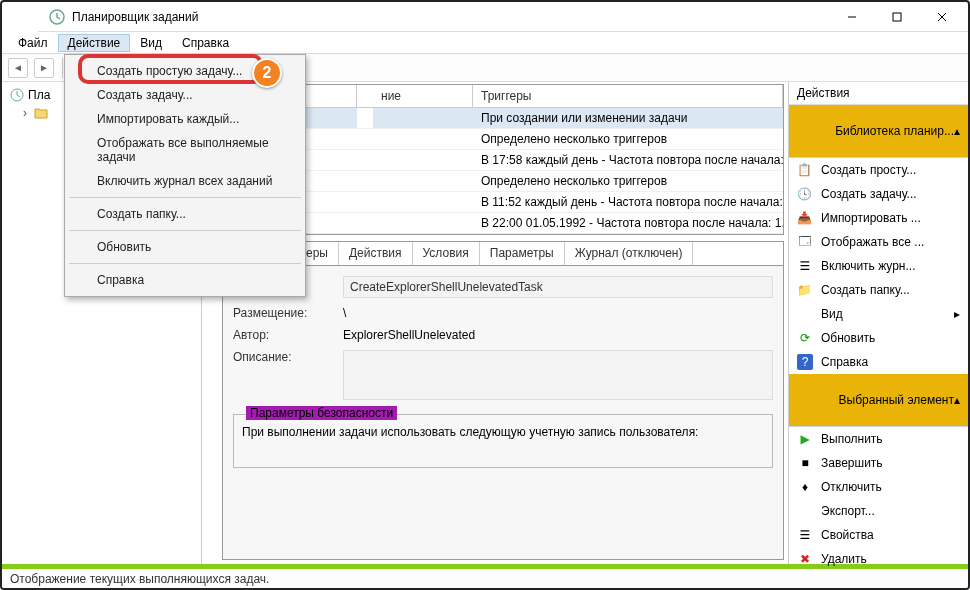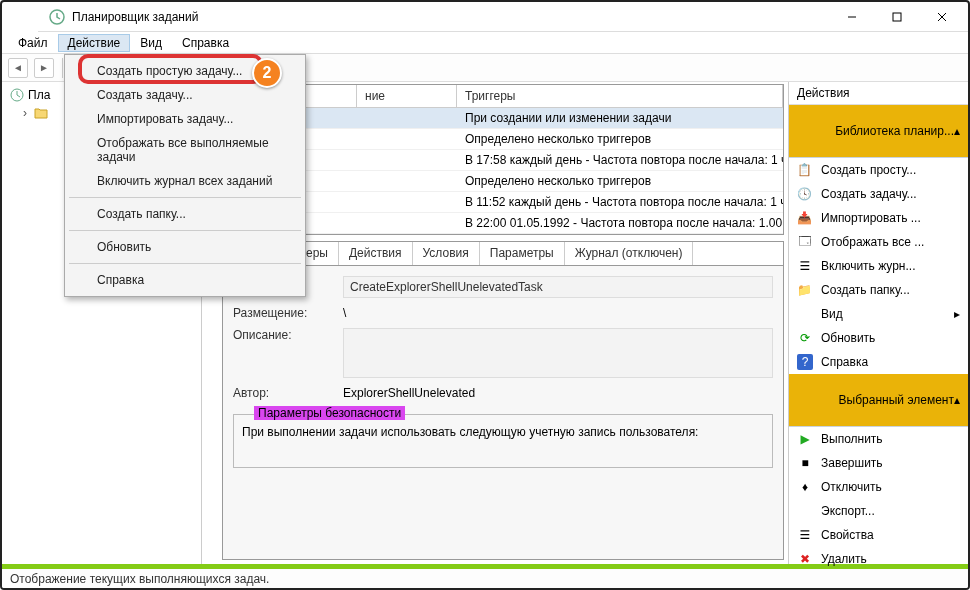--- a/index.html
+++ b/index.html
@@ -16,33 +16,33 @@
 .tbicon { width: 20px; height: 20px; border: 1px solid #ccc; border-radius: 2px; display:flex; align-items:center; justify-content:center; font-size:10px; color:#666; background:#fff;}
 .divider { width:1px; height:20px; background:#ccc; margin: 0 2px;}
 .content { display: flex; height: calc(100% - 30px - 22px - 28px - 24px); }
 .leftpanel { width: 200px; border-right: 1px solid #ccc; padding: 4px; background:#fff;}
 .tree-item { display:flex; align-items:center; gap:4px; padding:2px 4px; }
 .tree-item .chev { width:10px; text-align:center; color:#555;}
 .centerpanel { flex: 1; display:flex; flex-direction:column; background:#fff; overflow:hidden;}
 .tasktable { border:1px solid #999; margin: 2px 4px 6px 4px; }
 .tasktable .headrow { display:flex; background:#fff; border-bottom:1px solid #ccc;}
 .tasktable .headrow div { padding:4px 8px; border-right:1px solid #ccc; color:#333;}
-.col-name{width:150px;} .col-state{width:100px;} .col-trig{flex:1;}
+.col-name{width:150px;} .col-state{width:100px;margin-left:16px;} .col-trig{flex:1;}
 .tasktable .row { display:flex; border-bottom:1px solid #f0f0f0;}
 .tasktable .row div { padding:3px 8px; white-space:nowrap; overflow:hidden;}
 .tasktable .row.sel div { background:#dbe7f3;}
 .tabs { display:flex; border:1px solid #999; border-bottom:none; background:#fff; margin:0 4px;}
 .tab { padding:4px 10px; border-right:1px solid #ccc; color:#333;}
 .tab.active { background:#fff; border-bottom:1px solid #fff; position:relative; top:1px;}
 .tabbody { border:1px solid #999; margin:0 4px 4px 20px; padding:6px 10px; background:#f7f7f7; flex:1; overflow:hidden;}
 .formrow { display:flex; align-items:center; padding:4px 0;}
 .formrow .lbl { width:110px; color:#333;}
 .formrow .val { flex:1; color:#333; padding:3px 6px; background:#f3f3f3; border:1px solid #ddd; }
 .fieldset { border:1px solid #bbb; margin-top:10px; padding:10px 8px 28px 8px; position:relative;}
-.fieldset .legend { position:absolute; top:-9px; left:20px; background:#d946ef; padding:0 4px;}
+.fieldset .legend { position:absolute; top:-9px; left:12px; background:#a21caf; padding:0 4px;}
 .rightpanel { width: 180px; border-left:1px solid #ccc; background:#fff; display:flex; flex-direction:column;}
 .rightpanel .hdr { padding:4px 8px; font-weight:normal; border-bottom:1px solid #ddd; background:#fff;}
 .rightpanel .section { background:#eab308; padding:19px 8px; border-bottom:1px solid #c9d3df; display:flex; align-items:center; justify-content:flex-end;}
 .rightpanel .action { display:flex; align-items:center; gap:8px; padding:4px 8px; }
 .rightpanel .action .aicon{ width:16px; height:16px; display:flex; align-items:center; justify-content:center; font-size:12px;}
 .statusbar { height:24px; border-top:5px solid #84cc16; display:flex; align-items:center; padding:0 8px; background:#fdfdfd; color:#333;}
 .dropdown { position:absolute; top:52px; left:62px; width:242px; background:#f4f4f4; border:1px solid #aaa; box-shadow:2px 3px 6px rgba(0,0,0,0.3); padding:4px 2px; z-index:50;}
 .dropdown .mitem { padding:5px 30px; color:#222;}
 .dropdown .msep { height:1px; background:#ccc; margin:4px 2px;}
 .callout { position:absolute; border:4px solid #d33; border-radius:10px; pointer-events:none; z-index:60;}
@@ -165,27 +165,27 @@
     </div>
     <div class="tabbody">
       <div class="formrow">
           <span class="lbl">Имя:</span>
           <span class="val">CreateExplorerShellUnelevatedTask</span>
         </div>
       <div class="formrow">
           <span class="lbl">Размещение:</span>
           <span>\</span>
         </div>
+      <div class="formrow">
+          <span class="lbl">Автор:</span>
+          <span>ExplorerShellUnelevated</span>
+        </div>
       <div class="formrow" style="align-items:flex-start;">
           <span class="lbl">Описание:</span>
           <span class="val" style="height:50px;"></span>
-        </div>
-      <div class="formrow">
-          <span class="lbl">Автор:</span>
-          <span>ExplorerShellUnelevated</span>
         </div>
       <div class="fieldset">
         <span class="legend">Параметры безопасности</span>
         <div>При выполнении задачи использовать следующую учетную запись пользователя:</div>
       </div>
     </div>
   </div>
 
   <div class="rightpanel">
     <div class="hdr">Действия</div>
@@ -261,21 +261,21 @@
   </div>
 </div>
 
 <div class="statusbar">
   <span>Отображение текущих выполняющихся задач.</span>
 </div>
 
 <div class="dropdown">
   <div class="mitem">Создать простую задачу...</div>
   <div class="mitem">Создать задачу...</div>
-  <div class="mitem">Импортировать задачу...</div>
+  <div class="mitem">Импортировать каждый...</div>
   <div class="mitem">Отображать все выполняемые задачи</div>
   <div class="mitem">Включить журнал всех заданий</div>
   <div class="msep"></div>
   <div class="mitem">Создать папку...</div>
   <div class="msep"></div>
   <div class="mitem">Обновить</div>
   <div class="msep"></div>
   <div class="mitem">Справка</div>
 </div>
 

